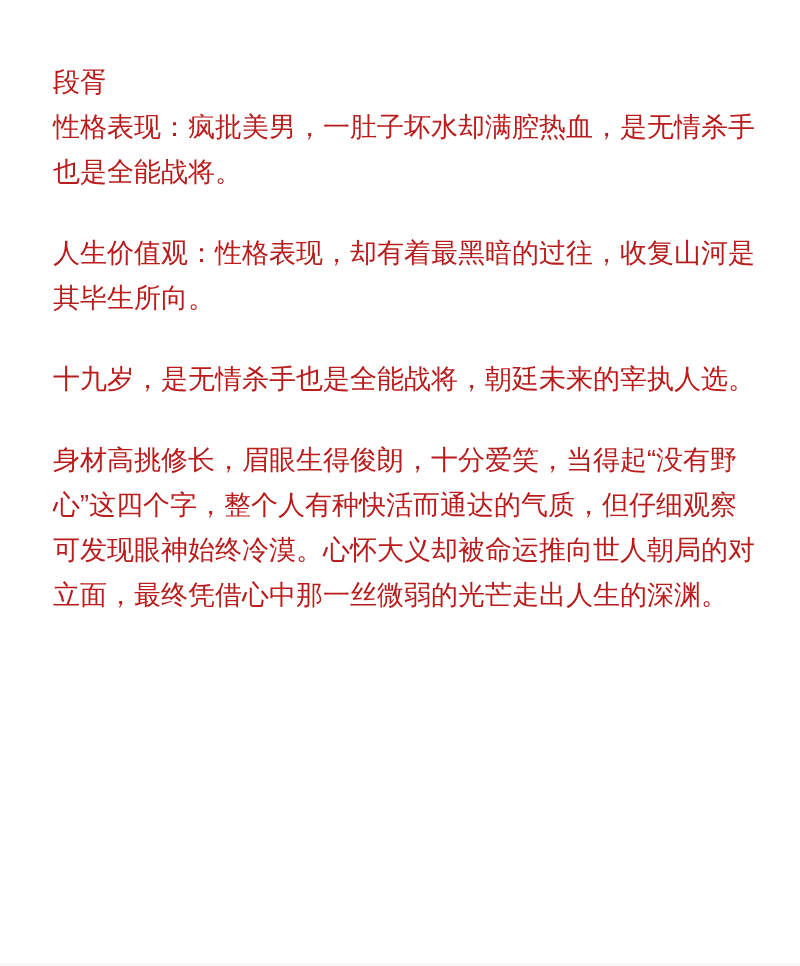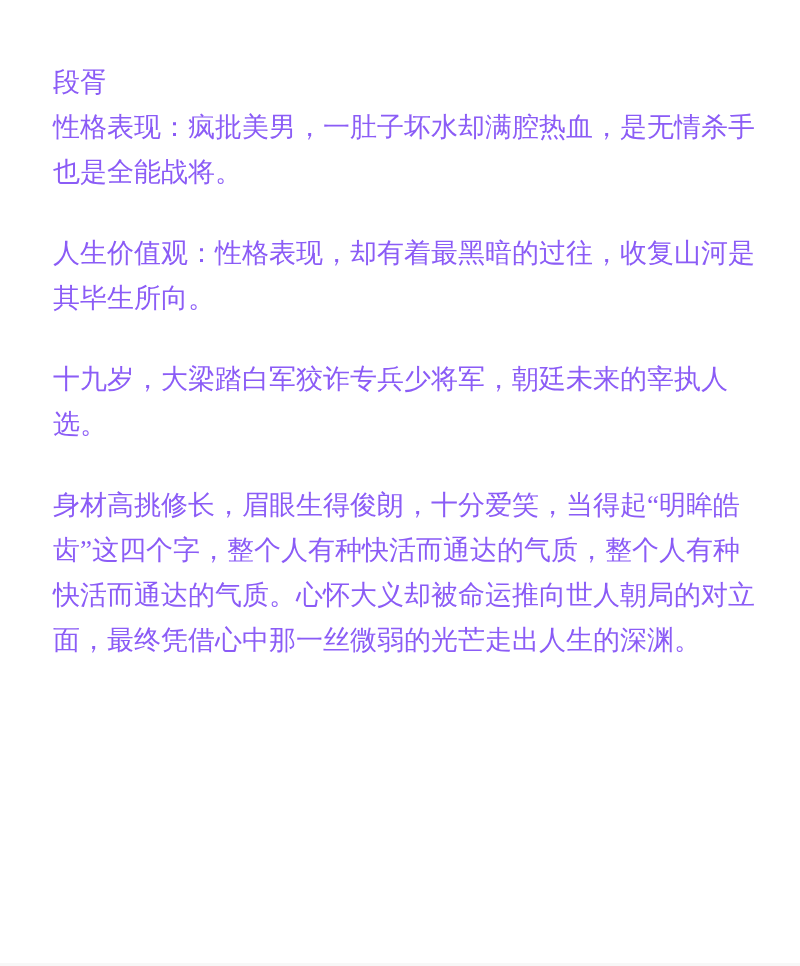--- a/index.html
+++ b/index.html
@@ -12,36 +12,35 @@
     height: 966px;
     position: relative;
     overflow: hidden;
     font-family: "Liberation Sans", sans-serif;
   }
   .content {
     position: absolute;
     left: 53px;
     top: 60px;
     width: 702px;
-    color: #8b5cf6;
+    color: #b91c1c;
     font-size: 27px;
     line-height: 45px;
     text-align: left;
     letter-spacing: 0;
     word-break: normal;
   }
   .title {
     margin: 0;
     font-size: 27px;
     font-weight: normal;
     line-height: 45px;
   }
   .para {
     margin: 36px 0 0 0;
-    font-family: Liberation Serif, serif;
   }
   .para:first-child {
     margin-top: 0;
   }
   .bottom-strip {
     position: absolute;
     left: 0;
     bottom: 0;
     width: 800px;
     height: 3px;
@@ -49,18 +48,18 @@
   }
 </style>
 </head>
 <body>
 
 <div class="content">
   <p class="title">段胥</p>
   <div id="paragraphs">
       <p class="para">性格表现：疯批美男，一肚子坏水却满腔热血，是无情杀手也是全能战将。</p>
       <p class="para">人生价值观：性格表现，却有着最黑暗的过往，收复山河是其毕生所向。</p>
-      <p class="para">十九岁，大梁踏白军狡诈专兵少将军，朝廷未来的宰执人选。</p>
-      <p class="para">身材高挑修长，眉眼生得俊朗，十分爱笑，当得起“明眸皓齿”这四个字，整个人有种快活而通达的气质，整个人有种快活而通达的气质。心怀大义却被命运推向世人朝局的对立面，最终凭借心中那一丝微弱的光芒走出人生的深渊。</p>
+      <p class="para">十九岁，是无情杀手也是全能战将，朝廷未来的宰执人选。</p>
+      <p class="para">身材高挑修长，眉眼生得俊朗，十分爱笑，当得起“没有野心”这四个字，整个人有种快活而通达的气质，但仔细观察可发现眼神始终冷漠。心怀大义却被命运推向世人朝局的对立面，最终凭借心中那一丝微弱的光芒走出人生的深渊。</p>
     </div>
 </div>
 
 <div class="bottom-strip"></div>
 
 </body></html>

